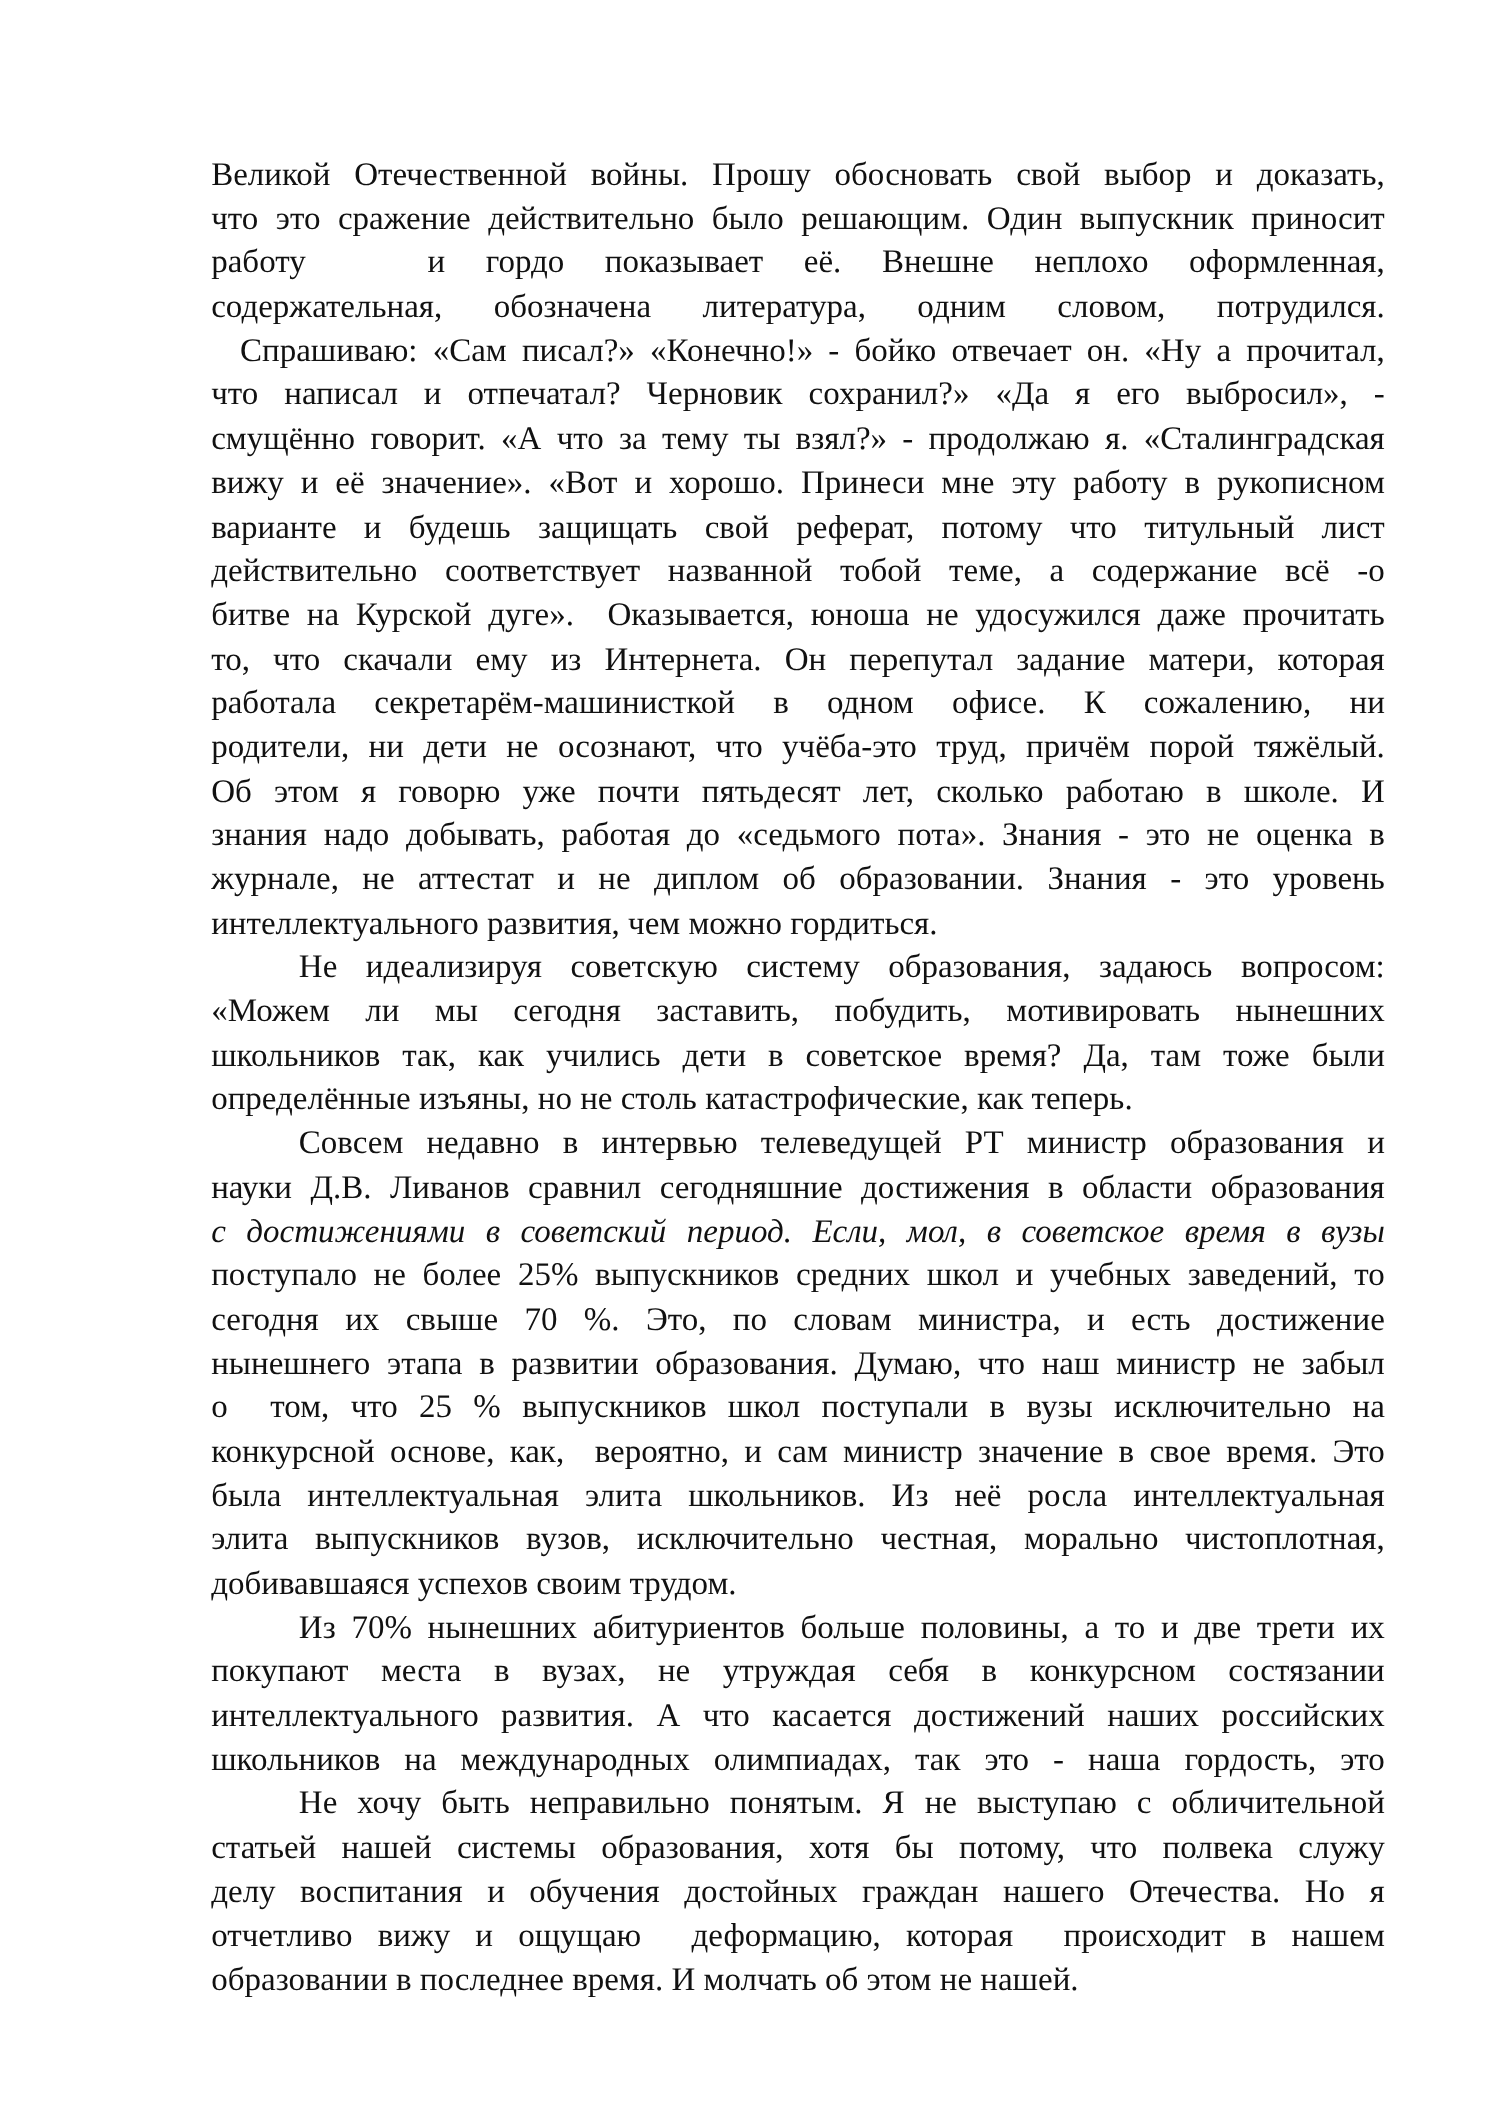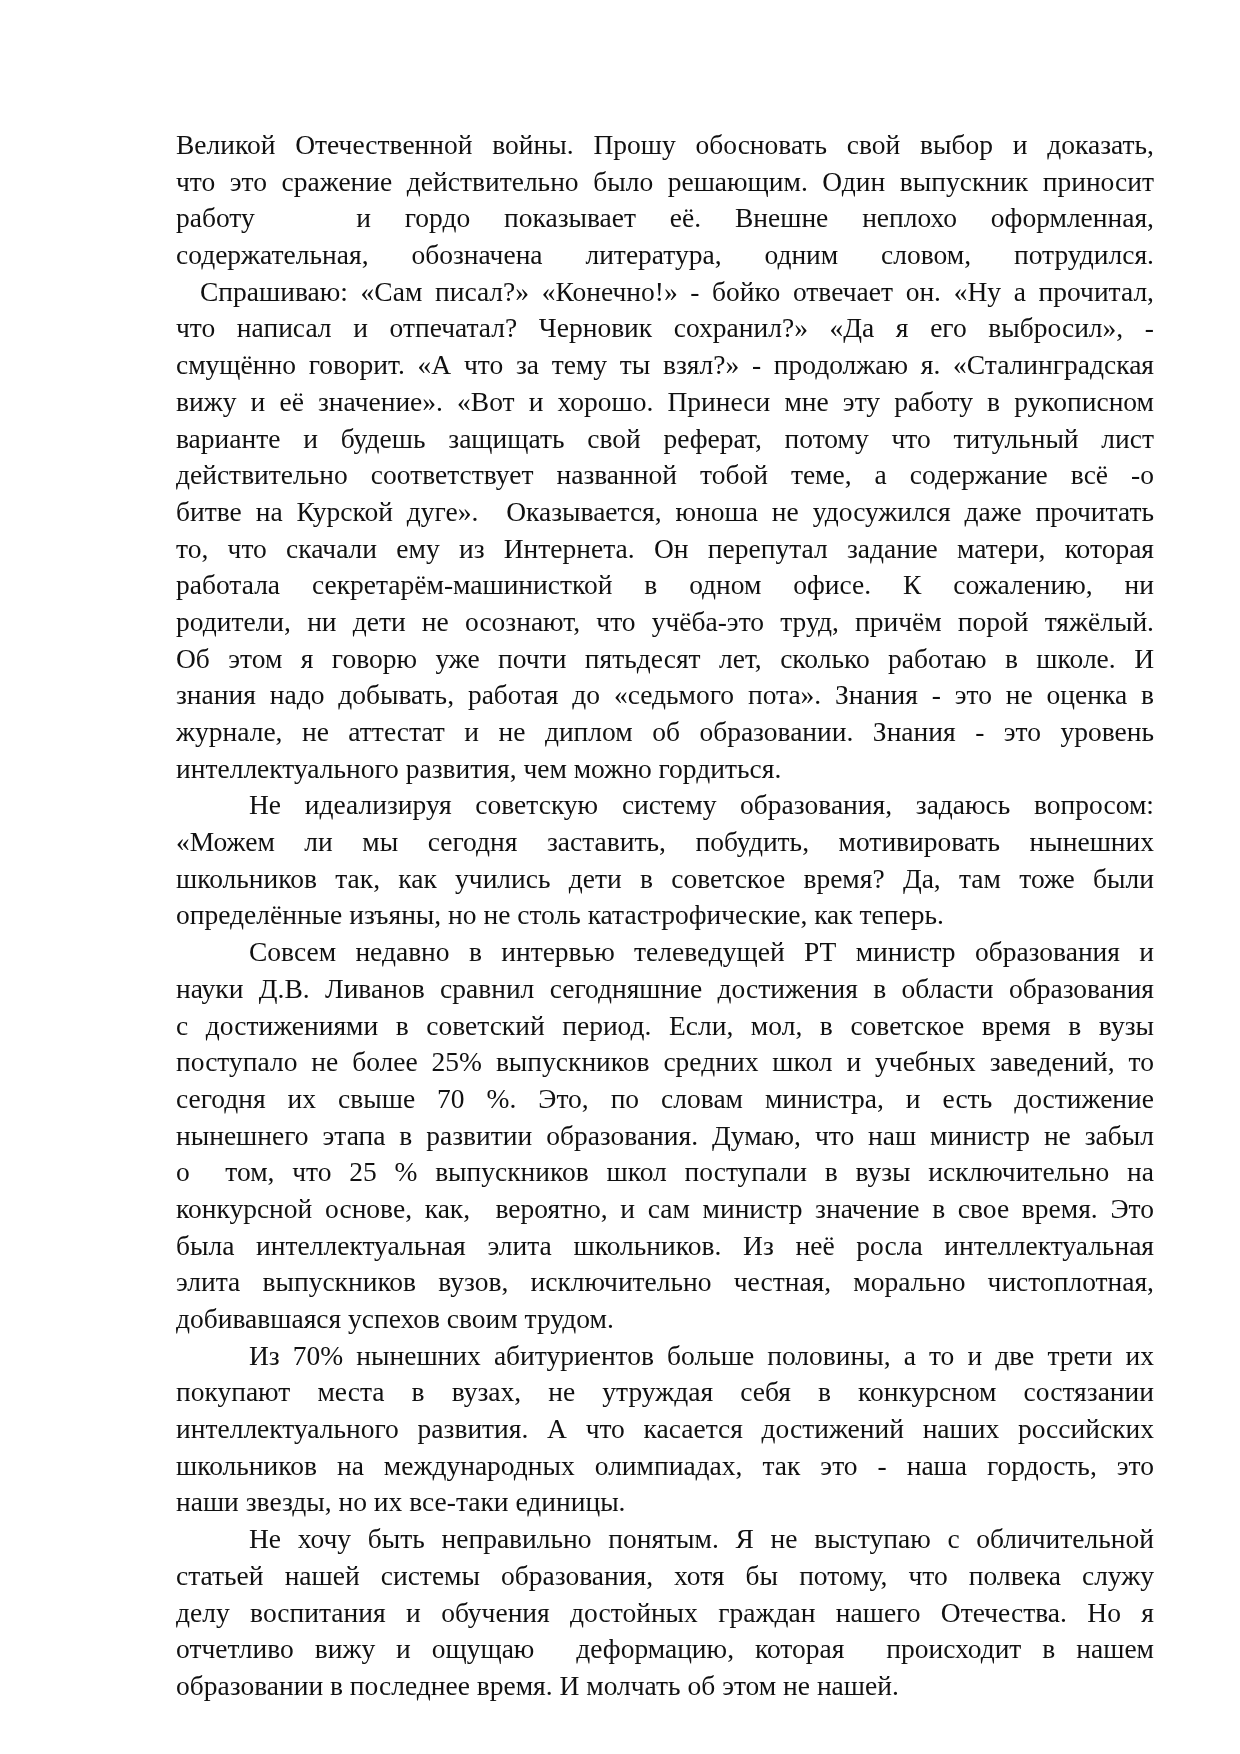--- a/index.html
+++ b/index.html
@@ -40,36 +40,35 @@
       </div>
       <div class="paragraph">
         <div class="line indent" style="white-space: nowrap;"><span style="white-space: pre; word-spacing: 0px;">Не идеализируя советскую систему образования, задаюсь вопросом:</span></div>
         <div class="line" style="white-space: nowrap;"><span style="white-space: pre; word-spacing: 0px;">«Можем ли мы сегодня заставить, побудить, мотивировать нынешних</span></div>
         <div class="line" style="white-space: nowrap;"><span style="white-space: pre; word-spacing: 0px;">школьников так, как учились дети в советское время? Да, там тоже были</span></div>
         <div class="line last">определённые изъяны, но  не столь катастрофические, как теперь.</div>
       </div>
       <div class="paragraph">
         <div class="line indent" style="white-space: nowrap;"><span style="white-space: pre; word-spacing: 0px;">Совсем недавно в интервью телеведущей РТ министр образования и</span></div>
         <div class="line" style="white-space: nowrap;"><span style="white-space: pre; word-spacing: 0px;">науки Д.В. Ливанов сравнил сегодняшние достижения в области образования</span></div>
-        <div class="line" style="white-space: nowrap;"><span style="white-space: pre; word-spacing: 0px;">с достижениями в советский период. Если, мол, в советское время в вузы</span></div>
+        <div class="line" style="white-space: nowrap;"><span style="white-space: pre; word-spacing: 0px; font-style: italic;">с достижениями в советский период. Если, мол, в советское время в вузы</span></div>
         <div class="line" style="white-space: nowrap;"><span style="white-space: pre; word-spacing: 0px;">поступало не более 25% выпускников средних школ и учебных заведений, то</span></div>
         <div class="line" style="white-space: nowrap;"><span style="white-space: pre; word-spacing: 0px;">сегодня их свыше 70 %. Это, по словам министра, и есть достижение</span></div>
         <div class="line" style="white-space: nowrap;"><span style="white-space: pre; word-spacing: 0px;">нынешнего этапа в развитии образования. Думаю, что наш министр не забыл</span></div>
         <div class="line" style="white-space: nowrap;"><span style="white-space: pre; word-spacing: 0px;">о  том, что 25 % выпускников школ поступали в вузы исключительно на</span></div>
         <div class="line" style="white-space: nowrap;"><span style="white-space: pre; word-spacing: 0px;">конкурсной основе, как,  вероятно, и сам министр значение в свое время. Это</span></div>
         <div class="line" style="white-space: nowrap;"><span style="white-space: pre; word-spacing: 0px;">была интеллектуальная элита школьников. Из неё росла интеллектуальная</span></div>
         <div class="line" style="white-space: nowrap;"><span style="white-space: pre; word-spacing: 0px;">элита выпускников вузов, исключительно честная, морально чистоплотная,</span></div>
         <div class="line last">добивавшаяся успехов своим трудом.</div>
       </div>
       <div class="paragraph">
         <div class="line indent" style="white-space: nowrap;"><span style="white-space: pre; word-spacing: 0px;">Из 70% нынешних абитуриентов больше половины, а то и две трети их</span></div>
         <div class="line" style="white-space: nowrap;"><span style="white-space: pre; word-spacing: 0px;">покупают места в вузах, не утруждая себя в конкурсном состязании</span></div>
         <div class="line" style="white-space: nowrap;"><span style="white-space: pre; word-spacing: 0px;">интеллектуального развития. А что касается достижений наших российских</span></div>
         <div class="line" style="white-space: nowrap;"><span style="white-space: pre; word-spacing: 0px;">школьников на международных олимпиадах, так это - наша гордость, это</span></div>
-        <div class="line last">наши звезды, но их все-таки единицы.</div>
       </div>
       <div class="paragraph">
         <div class="line indent" style="white-space: nowrap;"><span style="white-space: pre; word-spacing: 0px;">Не хочу быть неправильно понятым. Я не выступаю с обличительной</span></div>
         <div class="line" style="white-space: nowrap;"><span style="white-space: pre; word-spacing: 0px;">статьей нашей системы образования, хотя бы потому, что полвека служу</span></div>
         <div class="line" style="white-space: nowrap;"><span style="white-space: pre; word-spacing: 0px;">делу воспитания и обучения достойных граждан нашего Отечества. Но я</span></div>
         <div class="line" style="white-space: nowrap;"><span style="white-space: pre; word-spacing: 0px;">отчетливо вижу и ощущаю  деформацию, которая  происходит в нашем</span></div>
         <div class="line last">образовании в последнее время. И молчать об этом не нашей.</div>
       </div>
     </div>
 </div>

